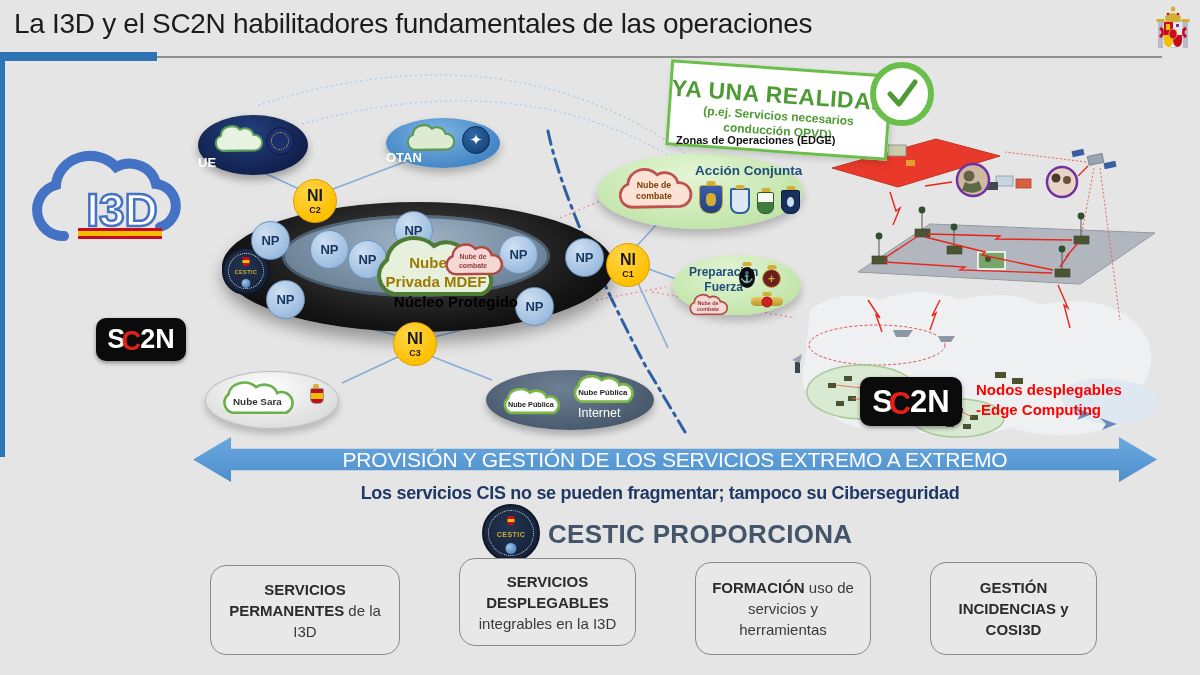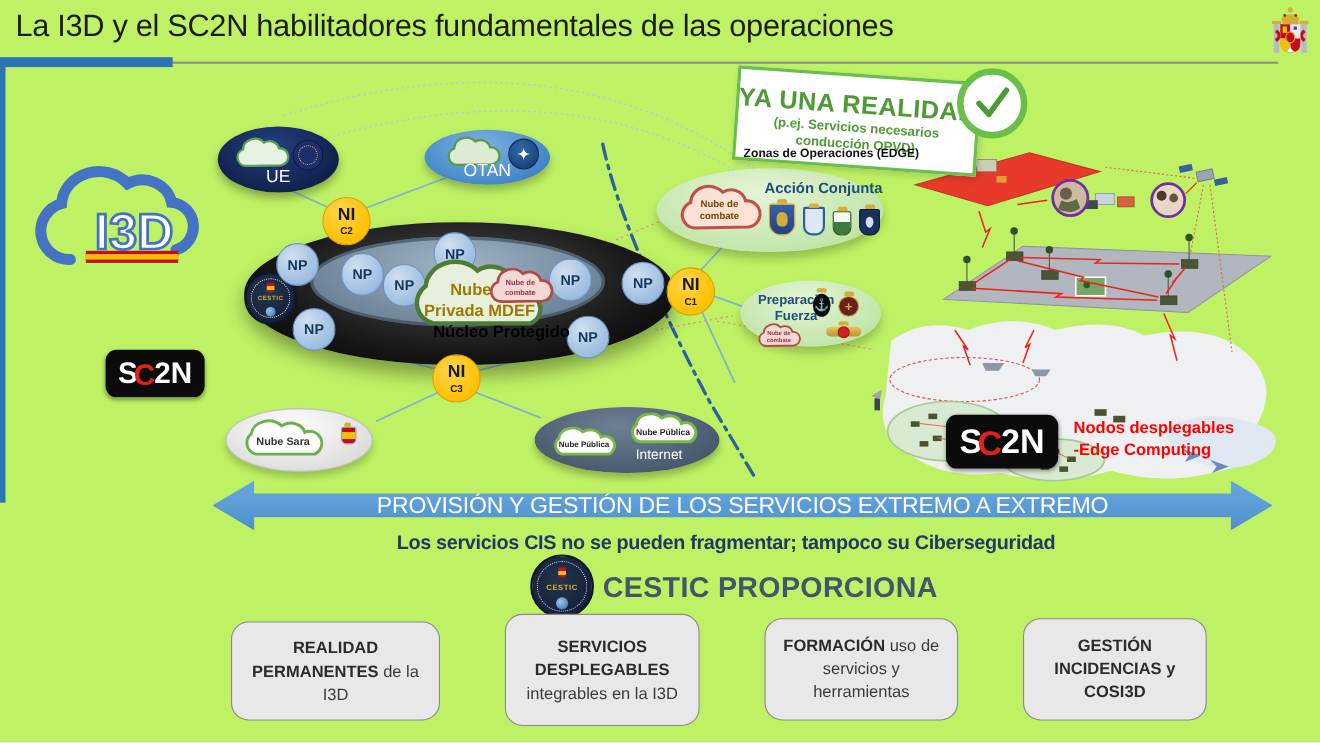--- a/index.html
+++ b/index.html
@@ -1,33 +1,33 @@
 <!DOCTYPE html>
 <html><head>
 <meta charset="utf-8">
 <style>
   html,body{margin:0;padding:0;background:#fff;font-family:"Liberation Sans",sans-serif;}
-  #slide{position:relative;width:1200px;height:675px;background:#bef264;overflow:hidden;}
+  #slide{position:relative;width:1200px;height:675px;background:#e5e5e5;overflow:hidden;}
   .abs{position:absolute;}
   .ell{position:absolute;border-radius:50%;}
   
   .title{left:14px;top:8px;font-size:28px;color:#1c1c1c;letter-spacing:-.3px;white-space:nowrap;}
   .rule-gray{left:0;top:56px;width:1162px;height:2px;background:#8f8f8f;}
   .rule-blue{left:0;top:52px;width:157px;height:9px;background:#2E74B5;}
   .vbar{left:0;top:57px;width:5px;height:400px;background:#2E74B5;}
   
   .np{width:37px;height:37px;border-radius:50%;background:radial-gradient(circle at 35% 30%,#cfe0f2,#9dbde0 70%,#87abd4);border:1px solid #6d93bf;display:flex;align-items:center;justify-content:center;font-weight:700;font-size:13px;color:#17365D;z-index:4;}
   .ni{width:42px;height:42px;border-radius:50%;background:radial-gradient(circle at 38% 30%,#ffd54d,#FFC000 70%);border:1px solid #dd9f00;display:flex;align-items:center;justify-content:center;font-weight:700;font-size:16px;color:#1b1b1b;z-index:5;flex-direction:column;}
   .ni sub{font-size:9px;font-weight:700;}
   .nucleo{left:222px;top:202px;width:392px;height:130px;border-radius:50%;background:radial-gradient(ellipse at 50% 40%,#4d4d4d,#161616 62%,#000);box-shadow:0 10px 16px rgba(0,0,0,.35);z-index:2;}
   .nucleo-inner{left:282px;top:215px;width:268px;height:82px;border-radius:50%;background:radial-gradient(ellipse at 50% 32%,#a2b5c7,#697f94 78%);box-shadow:inset 0 0 0 3px rgba(43,58,74,.55);z-index:3;}
   .nucleo-label{left:318px;top:293px;width:200px;text-align:right;font-size:15px;font-weight:700;color:#000;z-index:6;}
   .ue{left:198px;top:115px;width:110px;height:60px;background:radial-gradient(ellipse at 45% 30%,#24407e,#101f4a 75%);box-shadow:0 5px 8px rgba(0,0,0,.3);z-index:4;}
   .otan{left:386px;top:118px;width:114px;height:50px;background:radial-gradient(ellipse at 45% 30%,#7db3e2,#3f83c4 78%);box-shadow:0 5px 8px rgba(0,0,0,.25);z-index:4;}
-  .ell-label{position:absolute;width:100%;text-align:center;font-weight:400;color:#fff;font-size:16px;}
+  .ell-label{position:absolute;width:100%;font-weight:700;color:#fff;font-size:13px;}
   .greenzone{background:radial-gradient(ellipse at 45% 30%,#e3f5d5,#bfe3a6 80%);box-shadow:0 6px 9px rgba(0,0,0,.22);z-index:4;}
   .accion{left:597px;top:153px;width:206px;height:76px;}
   .prep{left:673px;top:255px;width:128px;height:60px;}
   .zone-title{position:absolute;color:#1F4E79;font-weight:700;}
   .sara{left:205px;top:371px;width:132px;height:56px;background:radial-gradient(ellipse at 45% 30%,#ffffff,#d8d8d8 85%);border:1px solid #bdbdbd;box-shadow:0 5px 7px rgba(0,0,0,.2);z-index:4;}
   .internet{left:486px;top:370px;width:168px;height:60px;background:radial-gradient(ellipse at 45% 30%,#6e8093,#45566a 80%);box-shadow:0 5px 7px rgba(0,0,0,.25);z-index:4;}
   
   .embrow{position:absolute;display:flex;align-items:flex-end;gap:7px;z-index:5;}
   .em{position:relative;}
   .em::before{content:"";position:absolute;top:-5px;left:50%;transform:translateX(-50%);width:9px;height:4px;background:#d4af37;border-radius:2px 2px 0 0;}
@@ -421,23 +421,23 @@
 
   <div class="abs cestic-badge" style="left:482px;top:504px;width:54px;height:54px">
     <div class="cestic-ring"></div>
       <div class="cestic-shield"></div>
     <div class="cestic-text">CESTIC</div>
     <div class="cestic-globe"></div>
   </div>
   <div class="abs cestic-heading">CESTIC PROPORCIONA</div>
 
   <div class="gbox" style="left:210px;top:565px;width:190px;height:90px">
-    <div><span class="b">REALIDAD PERMANENTES</span><span> de la I3D</span></div>
-  </div>
-  <div class="gbox" style="left:459px;top:558px;width:177px;height:102px">
+    <div><span class="b">SERVICIOS PERMANENTES</span><span> de la I3D</span></div>
+  </div>
+  <div class="gbox" style="left:459px;top:558px;width:177px;height:88px">
     <div><span class="b">SERVICIOS DESPLEGABLES</span><span> integrables en la I3D</span></div>
   </div>
   <div class="gbox" style="left:695px;top:562px;width:176px;height:93px">
     <div><span class="b">FORMACIÓN</span><span> uso de servicios y herramientas</span></div>
   </div>
   <div class="gbox" style="left:930px;top:562px;width:167px;height:93px">
     <div><span class="b">GESTIÓN INCIDENCIAS y COSI3D</span><span></span></div>
   </div>
 
 </div>

